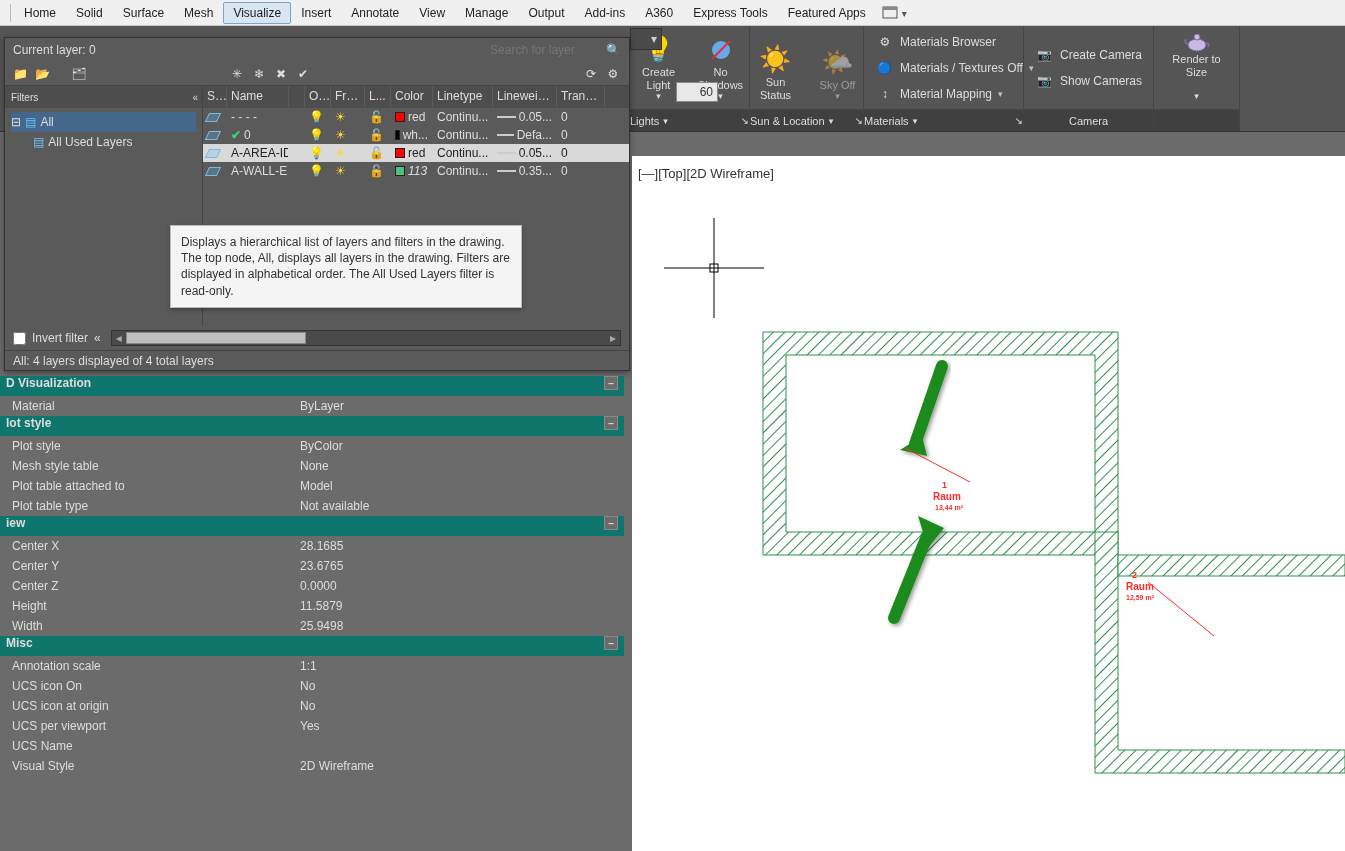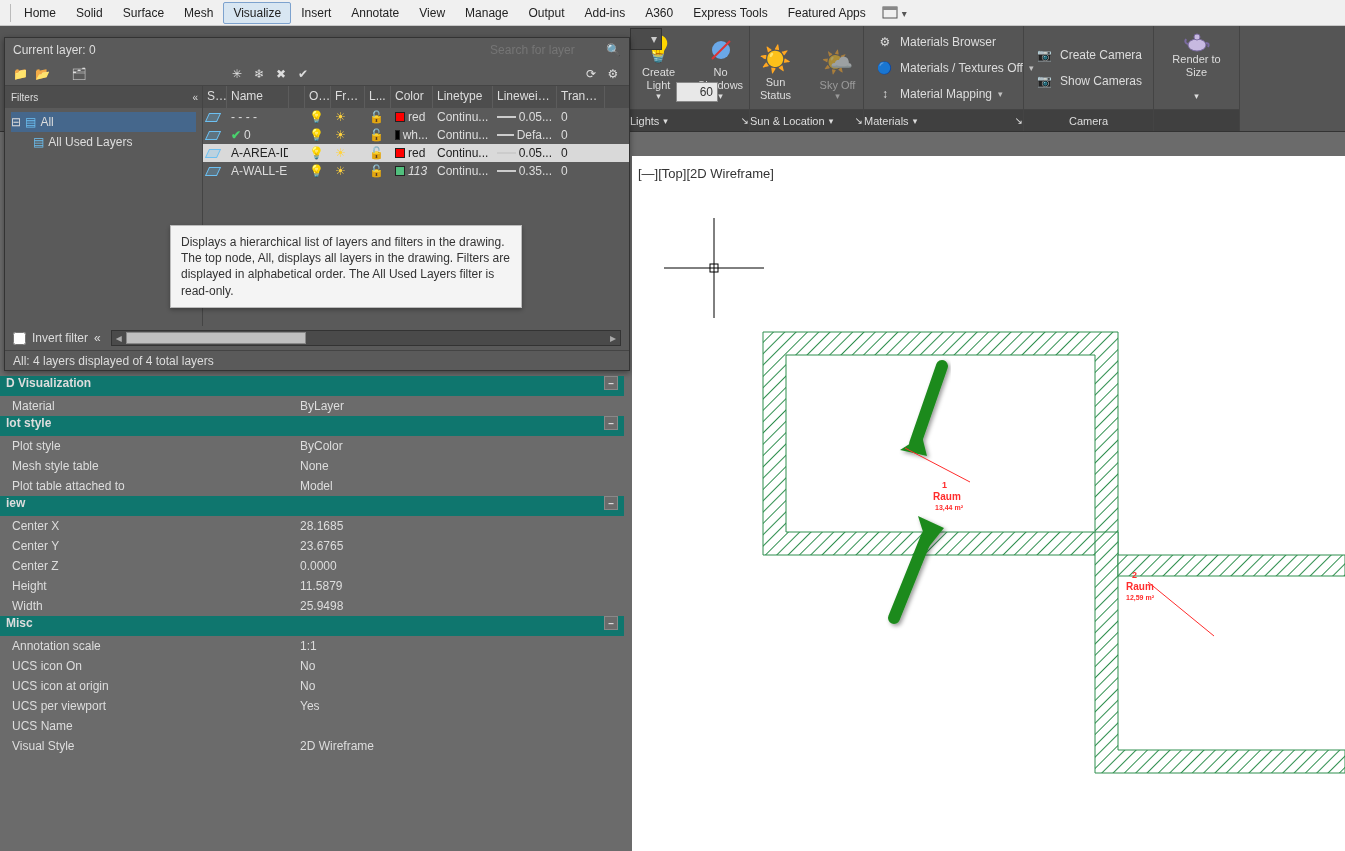--- a/index.html
+++ b/index.html
@@ -409,20 +409,24 @@
         <div class="v">ByColor</div>
       </div>
       <div class="prow">
         <div class="k">Mesh style table</div>
         <div class="v">None</div>
       </div>
       <div class="prow">
         <div class="k">Plot table attached to</div>
         <div class="v">Model</div>
       </div>
+      <div class="prow">
+        <div class="k">Plot table type</div>
+        <div class="v">Not available</div>
+      </div>
     </div>
     <div class="section">
       <div class="shdr">
         <span>iew</span>
         <span class="collapse">–</span>
       </div>
       <div class="prow">
         <div class="k">Center X</div>
         <div class="v">28.1685</div>
       </div>

